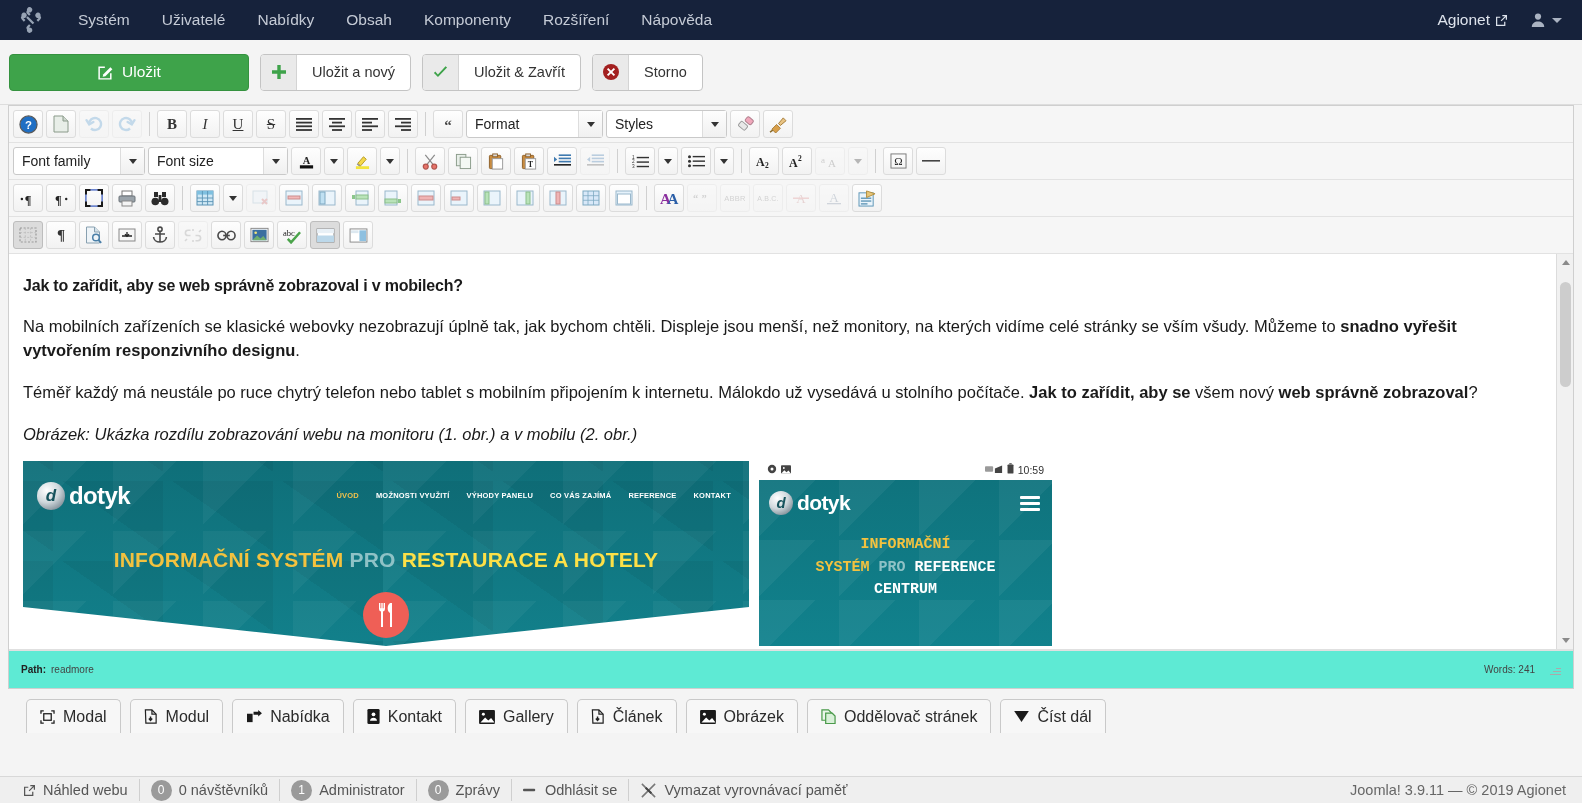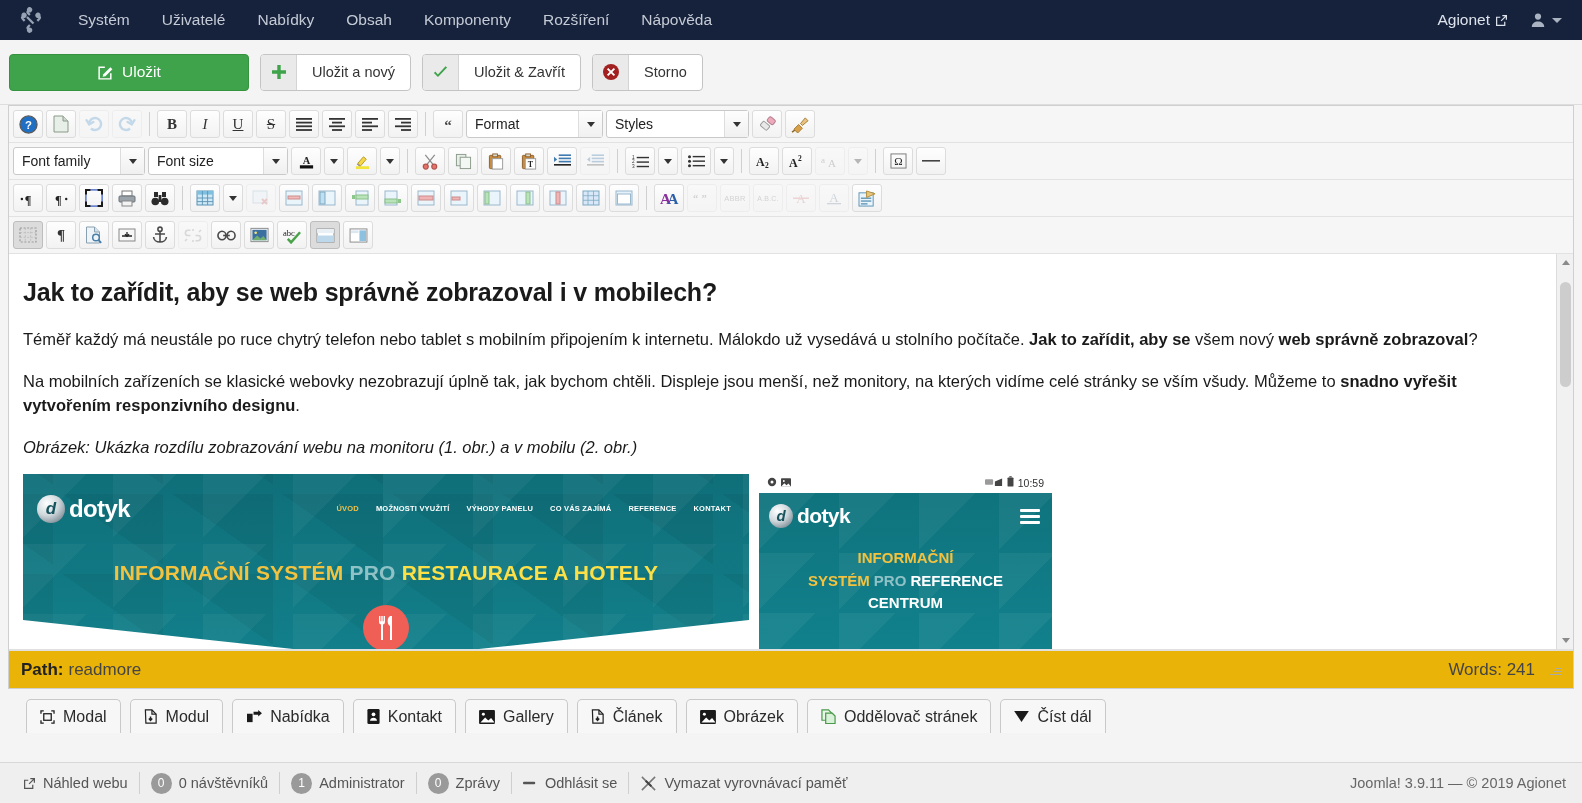--- a/index.html
+++ b/index.html
@@ -96,21 +96,21 @@
 
   
   #content-area {
     position:relative; height:396px; background:#fff; overflow:hidden;
     border-bottom:1px solid #e0e0e0;
   }
   #content-inner {
     padding:14px 24px 10px 14px; font-size:16.5px; color:#1a1a1a; line-height:1.45;
   }
   #content-inner h2 {
-    font-size:25px; margin:6px 0 18px 0; font-weight:bold; letter-spacing:-.2px;
+    font-size:16px; margin:6px 0 18px 0; font-weight:bold; letter-spacing:-.2px;
   }
   #content-inner p { margin:0 0 18px 0; }
   #content-inner p.cap { font-style:italic; margin-bottom:14px; }
   
   #vscroll {
     position:absolute; right:0; top:0; width:17px; height:100%;
     background:#f1f1f1; border-left:1px solid #dcdcdc;
   }
   #vscroll .thumb {
     position:absolute; top:28px; left:3px; width:11px; height:105px;
@@ -183,28 +183,28 @@
     background:
       linear-gradient(135deg, rgba(255,255,255,.05) 0 40%, transparent 40%) 0 0/80px 60px,
       linear-gradient(#0f737d,#11828d);
   }
   .mob .mnav {
     display:flex; align-items:center; padding:8px 12px 0 10px;
   }
   .burger { margin-left:auto; display:flex;flex-direction:column;gap:3px; }
   .burger i { display:block;width:20px;height:3px;background:#fff;border-radius:1px; }
   .mob .mhead {
-    text-align:center; margin-top:16px; font-size:15px; font-weight:bold; line-height:1.5;
+    text-align:center; margin-top:16px; font-size:15px; font-weight:bold; line-height:1.5;font-family:Liberation Mono, monospace;
   }
   .mob .mhead .y{color:#f3c23f;} .mob .mhead .g{color:#8fc2c6;} .mob .mhead .w{color:#fff;}
 
   
   #tmce-status {
-    height:38px; background:#eab308; border-top:1px solid #e0e0e0;
-    display:flex; align-items:center; padding:0 12px; font-size:17px; color:#444;
+    height:38px; background:#5eead4; border-top:1px solid #e0e0e0;
+    display:flex; align-items:center; padding:0 12px; font-size:10px; color:#444;
     position:relative;
   }
   #tmce-status .pathlbl { font-weight:bold; color:#222; margin-right:5px; }
   #wordcount { margin-left:auto; color:#444; }
   .resize-grip {
     margin-left:14px; width:12px;height:12px; position:relative;
   }
   .resize-grip i {
     position:absolute; right:0; background:#aaa; height:1.5px;
   }
@@ -216,21 +216,21 @@
   }
   .ibtn {
     display:flex; align-items:center; gap:8px; height:34px;
     border:1px solid #c9c9c9; border-top-left-radius:5px; border-top-right-radius:5px;
     border-bottom:none; background:#f7f7f7; padding:0 13px;
     font-size:16px; color:#2b2b2b; cursor:pointer;
   }
 
   
   #footer {
-    position:absolute; left:0; bottom:0; width:100%; height:41px;
+    position:absolute; left:0; bottom:0; width:100%; height:27px;
     background:#efefef; border-top:1px solid #d8d8d8;
     display:flex; align-items:center; padding:0 12px; font-size:14.5px; color:#555;
   }
   .fitem { display:flex; align-items:center; gap:7px; padding:0 11px; cursor:pointer; }
   .fdiv { width:1px; height:22px; background:#cfcfcf; }
   .badge {
     min-width:21px;height:21px;border-radius:50%;background:#9a9a9a;color:#fff;
     display:flex;align-items:center;justify-content:center;font-size:12px;
   }
   #copyright { margin-left:auto; color:#666; font-size:14.5px; padding-right:4px; }
@@ -400,21 +400,21 @@
       <svg width="16" height="13" viewBox="0 0 16 13" fill="#444">
             <text x="8" y="12" font-size="15" font-weight="bold" text-anchor="middle" font-family="Liberation Serif, serif">“</text>
           </svg>
     </div>
     <div class="combo" style="width:137px">
       <div class="ctext" style="flex:1">Format</div>
       <div class="carr">
             <span class="arr"></span>
           </div>
     </div>
-    <div class="combo" style="width:143px">
+    <div class="combo" style="width:121px">
       <div class="ctext" style="flex:1">Styles</div>
       <div class="carr">
             <span class="arr"></span>
           </div>
     </div>
     <div class="tb">
       <svg width="19" height="17" viewBox="0 0 20 18">
             <rect x="10" y="2" width="8" height="6" rx="2" transform="rotate(40 14 5)" fill="#f0a8bb" stroke="#b07f8d"></rect>
             <rect x="3" y="7" width="9" height="6" rx="1.5" transform="rotate(40 7 10)" fill="#e8e8e8" stroke="#999"></rect>
           </svg>
@@ -802,24 +802,24 @@
             <rect x="11" y="2.5" width="7" height="11.5" fill="#8ec0e0"></rect>
             <rect x="2" y="2.5" width="8" height="3" fill="#dce8f0"></rect>
           </svg>
     </div>
   </div>
 
   <div id="content-area">
     <div id="content-inner">
       <h2>Jak to zařídit, aby se web správně zobrazoval i v mobilech?</h2>
       <p>
-        <span>Téměř každý má neustále po ruce chytrý telefon nebo tablet s mobilním připojením k internetu. Málokdo už vysedává u stolního počítače. </span><b>Jak to zařídit, aby se</b><span> všem nový </span><b>web správně zobrazoval</b><span>?</span>
+        <span>Na mobilních zařízeních se klasické webovky nezobrazují úplně tak, jak bychom chtěli. Displeje jsou menší, než monitory, na kterých vidíme celé stránky se vším všudy. Můžeme to </span><b>snadno vyřešit vytvořením responzivního designu</b><span>.</span>
       </p>
       <p>
-        <span>Na mobilních zařízeních se klasické webovky nezobrazují úplně tak, jak bychom chtěli. Displeje jsou menší, než monitory, na kterých vidíme celé stránky se vším všudy. Můžeme to </span><b>snadno vyřešit vytvořením responzivního designu</b><span>.</span>
+        <span>Téměř každý má neustále po ruce chytrý telefon nebo tablet s mobilním připojením k internetu. Málokdo už vysedává u stolního počítače. </span><b>Jak to zařídit, aby se</b><span> všem nový </span><b>web správně zobrazoval</b><span>?</span>
       </p>
       <p class="cap">Obrázek: Ukázka rozdílu zobrazování webu na monitoru (1. obr.) a v mobilu (2. obr.)</p>
 
       <div class="shots">
 
         <div class="desk">
           <div class="bgtri"></div>
           <div class="navrow">
             <div class="logo">
               <span class="disc">d</span>

